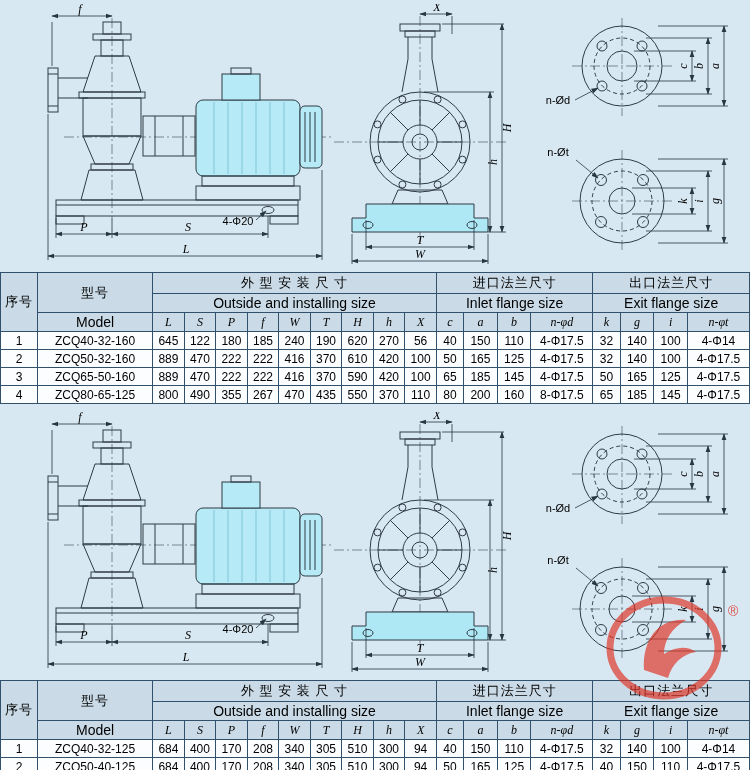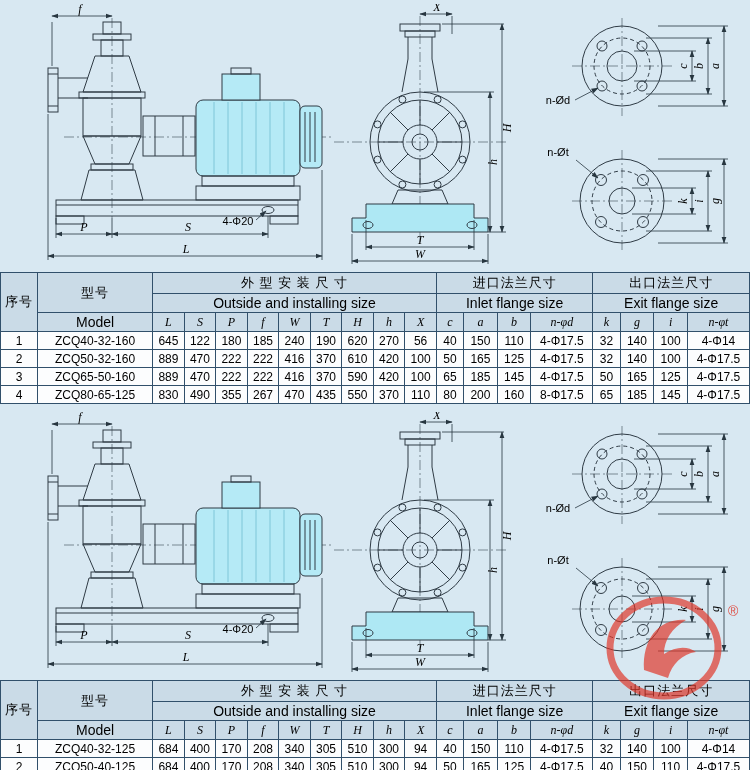--- a/index.html
+++ b/index.html
@@ -288,21 +288,21 @@
           <td>145</td>
           <td>4-Φ17.5</td>
           <td>50</td>
           <td>165</td>
           <td>125</td>
           <td>4-Φ17.5</td>
         </tr>
         <tr>
           <td>4</td>
           <td>ZCQ80-65-125</td>
-          <td>830</td>
+          <td>800</td>
           <td>490</td>
           <td>355</td>
           <td>267</td>
           <td>470</td>
           <td>435</td>
           <td>550</td>
           <td>370</td>
           <td>110</td>
           <td>80</td>
           <td>200</td>

